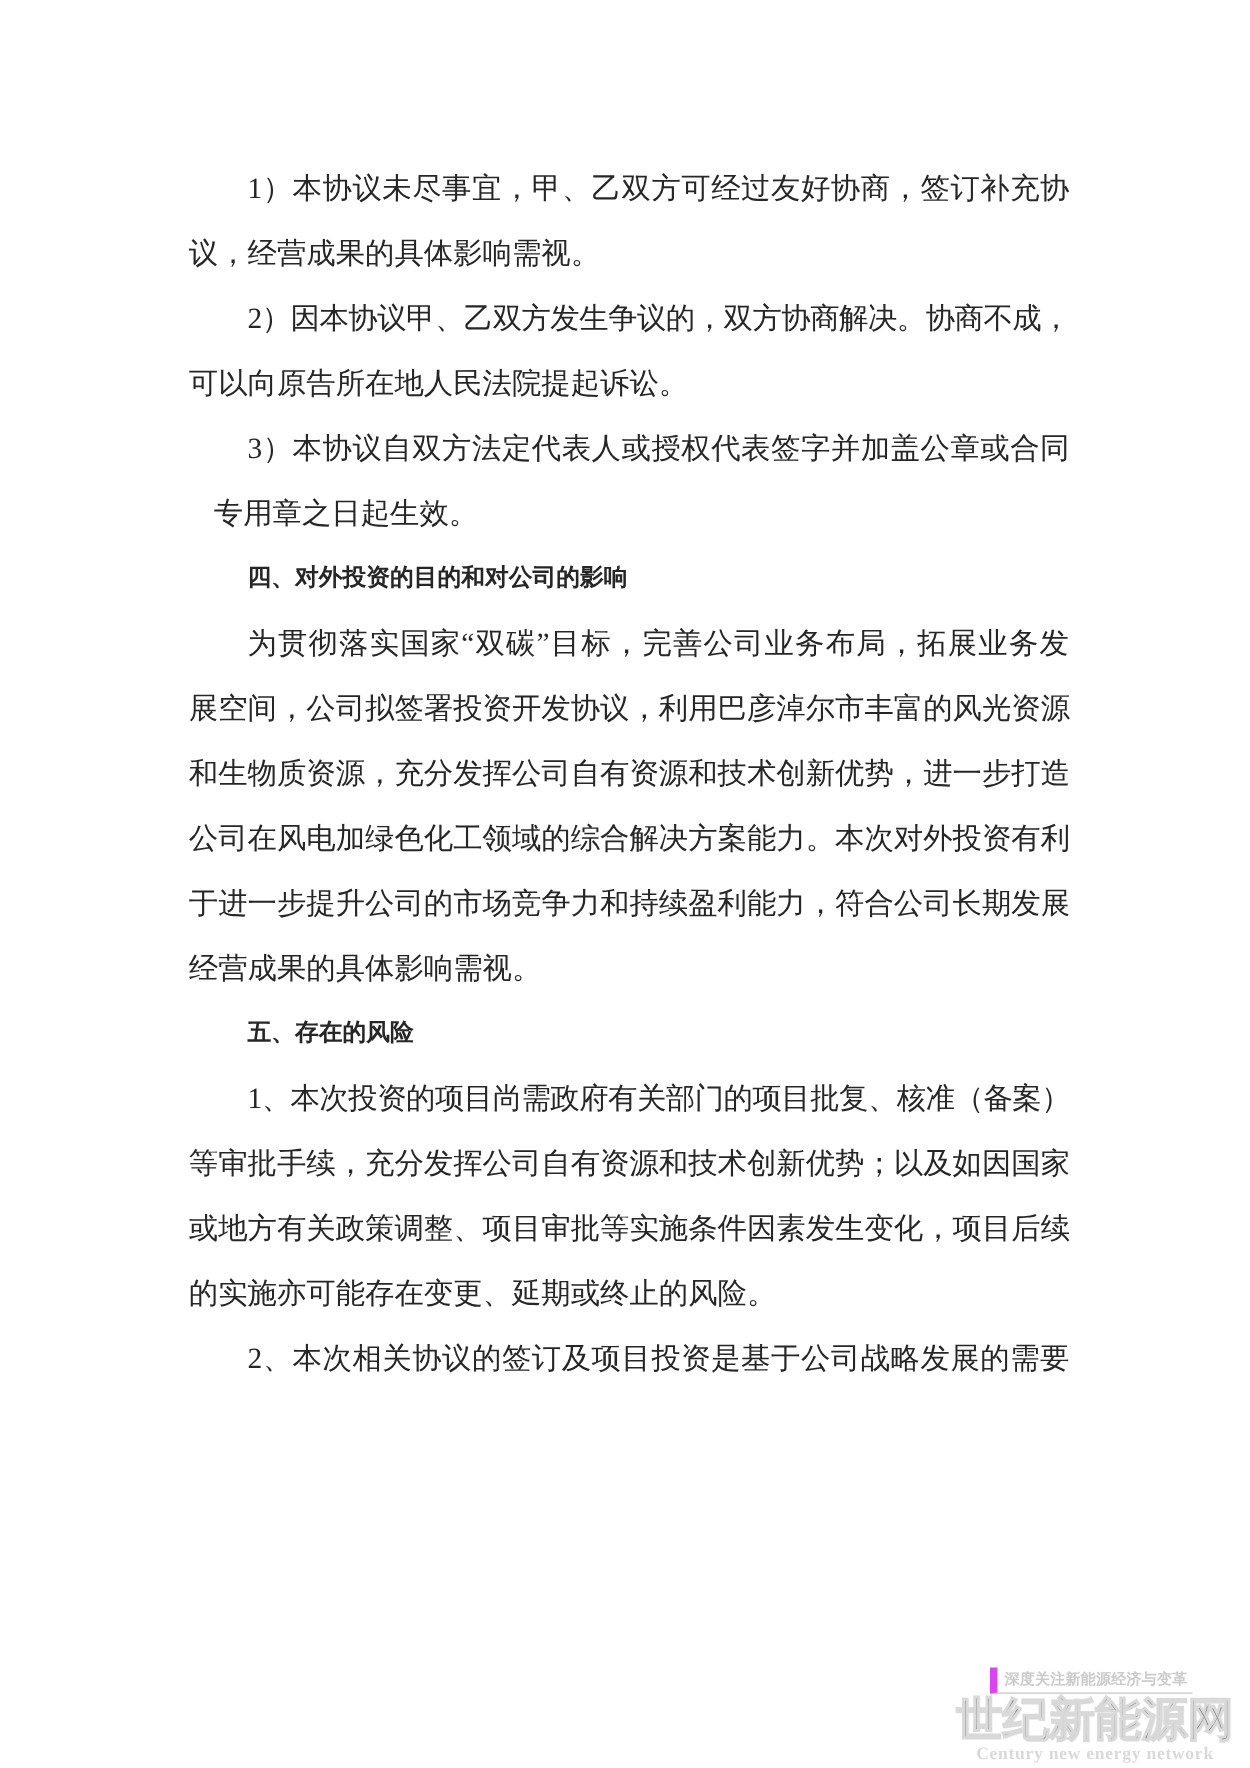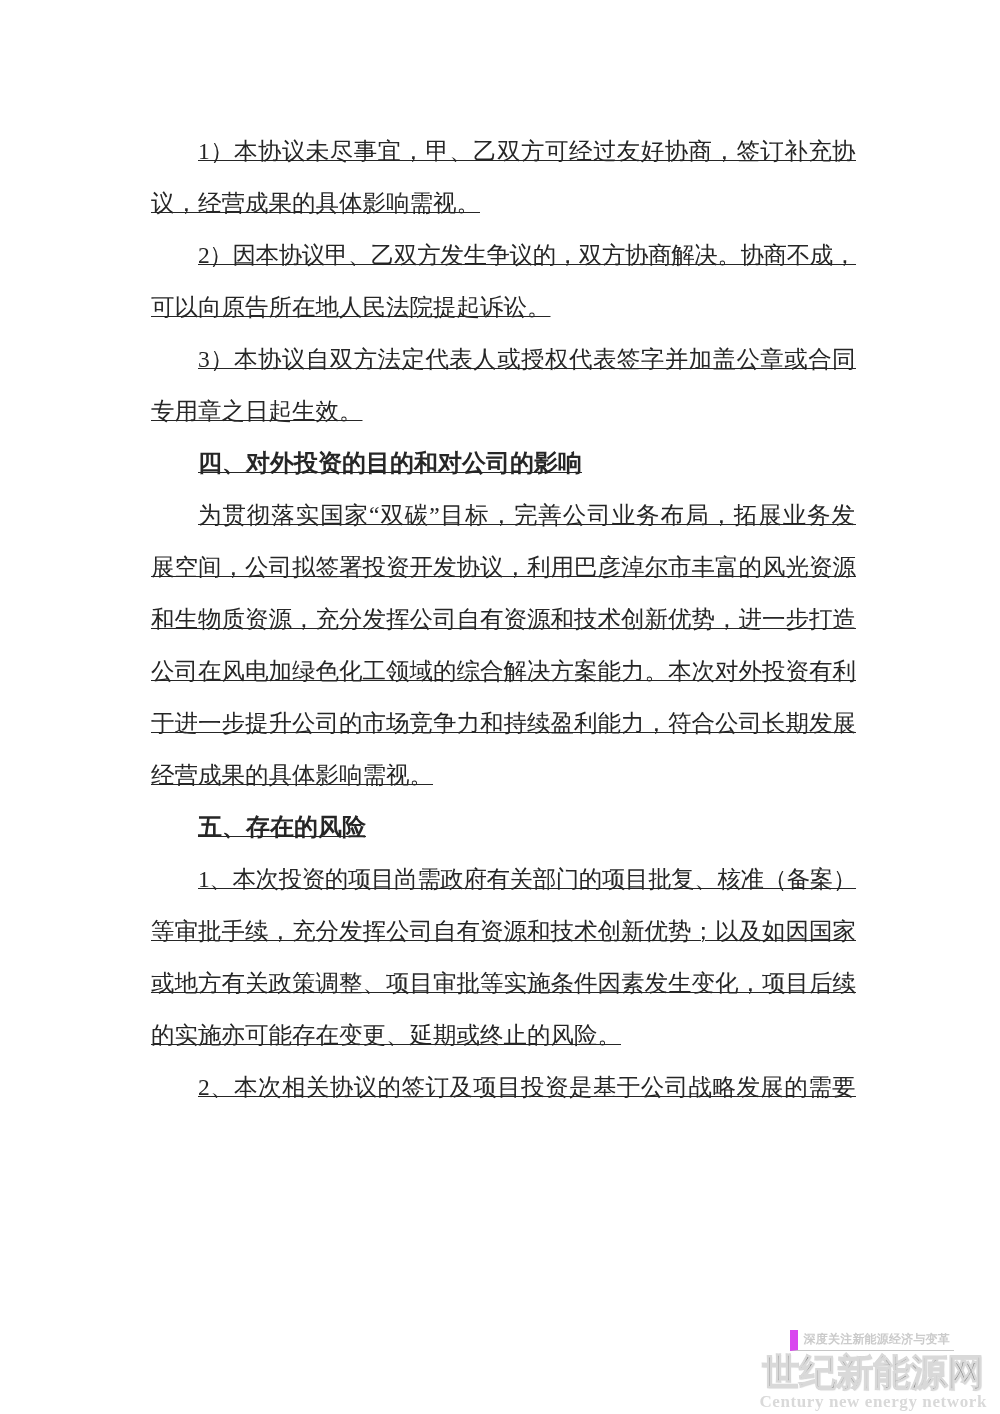--- a/index.html
+++ b/index.html
@@ -9,61 +9,61 @@
     background: #ffffff;
     overflow: hidden;
     font-family: "Liberation Serif", "DejaVu Serif", serif;
   }
   .doc-body {
     position: absolute;
     left: 151px; top: 125px;
     width: 705px;
     color: #262626;
   }
-  .block { margin: 0; text-decoration: underline; }
+  .block { margin: 0; }
   .doc-line {
     height: 52px;
     line-height: 52px;
     white-space: nowrap;
     overflow: visible;
   }
   .doc-line.indent { padding-left: 47px; }
   .paragraph .line-text { font-size: 23.5px; }
-  .heading .line-text { font-size: 24px; font-weight: bold; }
+  .heading .line-text { font-size: 19px; font-weight: bold; }
   .watermark {
     position: absolute;
     right: 13px; bottom: 2px;
     display: flex;
     flex-direction: column;
     align-items: center;
   }
   .wm-slogan {
     align-self: flex-end;
     margin-right: 33px;
     font-family: "Liberation Sans", "DejaVu Sans", sans-serif;
     font-size: 12px;
     font-weight: bold;
     color: #cbcbcb;
-    border-left: 8px solid #d946ef;
+    border-left: 6px solid #d946ef;
     border-bottom: 1px solid #c6c6c6;
     padding: 1px 4px 2px 6px;
     letter-spacing: 0.2px;
     text-shadow: 1px 1px 0 #ffffff;
   }
   .wm-title {
     font-size: 37px;
     font-weight: bold;
     line-height: 1.06;
     color: #737373;
     -webkit-text-stroke: 1.2px #d9d9d9;
     text-shadow: 1px 1px 1px #e9e9e9;
     margin-top: 2px;
   }
   .wm-en {
-    font-size: 17px;
+    font-size: 14px;
     font-weight: bold;
     color: #d9d9d9;
     letter-spacing: 0.6px;
     margin-top: 0px;
     text-shadow: 1px 1px 0 #ffffff;
   }
 </style>
 </head>
 <body>
 
@@ -71,21 +71,21 @@
     <div class="block paragraph">
       <div class="doc-line indent"><span class="line-text" style="letter-spacing: 0.419643px;">1）本协议未尽事宜，甲、乙双方可经过友好协商，签订补充协</span></div>
       <div class="doc-line"><span class="line-text" style="letter-spacing: 0px;">议，经营成果的具体影响需视。</span></div>
     </div>
     <div class="block paragraph">
       <div class="doc-line indent"><span class="line-text" style="letter-spacing: -0.405172px;">2）因本协议甲、乙双方发生争议的，双方协商解决。协商不成，</span></div>
       <div class="doc-line"><span class="line-text" style="letter-spacing: 0px;">可以向原告所在地人民法院提起诉讼。</span></div>
     </div>
     <div class="block paragraph">
       <div class="doc-line indent"><span class="line-text" style="letter-spacing: 0.419643px;">3）本协议自双方法定代表人或授权代表签字并加盖公章或合同</span></div>
-      <div class="doc-line"><span class="line-text" style="letter-spacing: 0px;">专用章之日起生效。</span></div>
+      <div class="doc-line"><span class="line-text" style="letter-spacing: 0px; margin-left: 20px;">专用章之日起生效。</span></div>
     </div>
     <div class="block heading">
       <div class="doc-line indent"><span class="line-text" style="letter-spacing: 0px;">四、对外投资的目的和对公司的影响</span></div>
     </div>
     <div class="block paragraph">
       <div class="doc-line indent"><span class="line-text" style="letter-spacing: 0.933036px;">为贯彻落实国家“双碳”目标，完善公司业务布局，拓展业务发</span></div>
       <div class="doc-line"><span class="line-text" style="letter-spacing: 0px;">展空间，公司拟签署投资开发协议，利用巴彦淖尔市丰富的风光资源</span></div>
       <div class="doc-line"><span class="line-text" style="letter-spacing: 0px;">和生物质资源，充分发挥公司自有资源和技术创新优势，进一步打造</span></div>
       <div class="doc-line"><span class="line-text" style="letter-spacing: 0px;">公司在风电加绿色化工领域的综合解决方案能力。本次对外投资有利</span></div>
       <div class="doc-line"><span class="line-text" style="letter-spacing: 0px; text-align: center;">于进一步提升公司的市场竞争力和持续盈利能力，符合公司长期发展</span></div>

